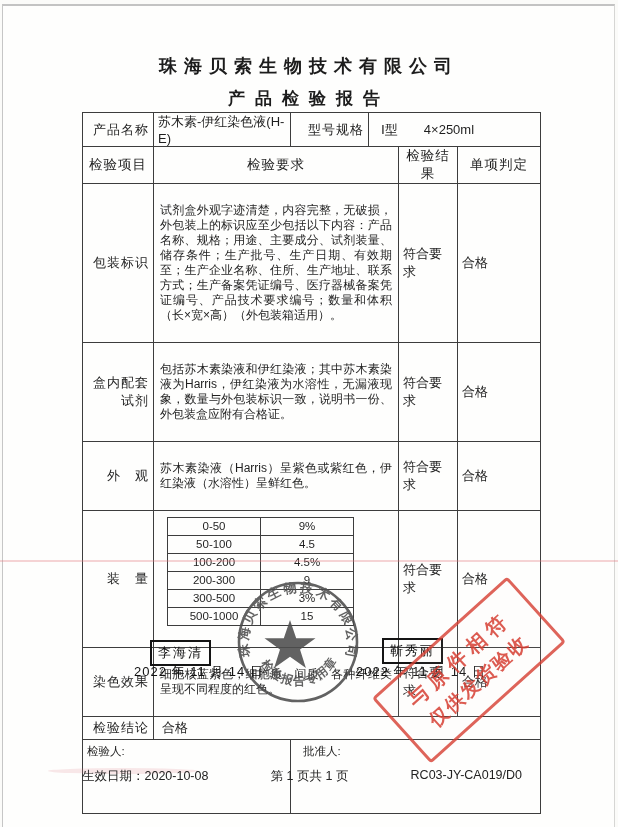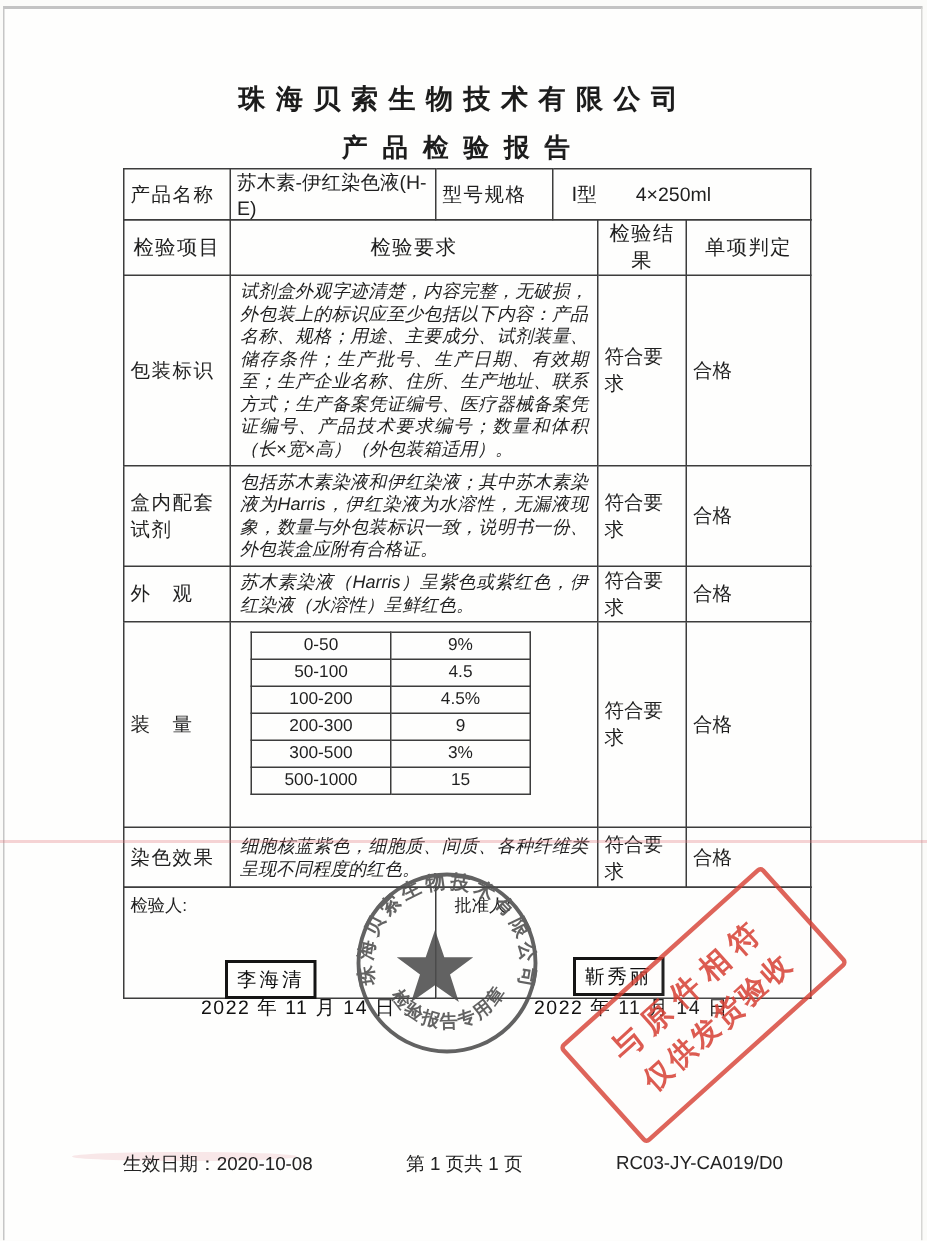--- a/index.html
+++ b/index.html
@@ -15,23 +15,23 @@
     background:#fefefd;
   }
   .title{position:absolute;left:0;width:618px;text-align:center;font-weight:bold;color:#1c1c1c;}
   .title.company{top:54px;font-size:18px;letter-spacing:7px;}
   .title.report{top:87px;font-size:17px;letter-spacing:10px;}
 
   .tables{position:absolute;left:82px;top:112px;width:458px;}
   table{border-collapse:collapse;table-layout:fixed;width:458px;}
   table+table{margin-top:-1px;}
   td{border:1px solid #3d3d3d;padding:0 4px;overflow:hidden;}
-  .lbl{text-align:left;font-size:13px;letter-spacing:1px;margin-left:44px;}
+  .lbl{text-align:right;font-size:13px;letter-spacing:1px;margin-left:44px;}
   .val{text-align:left;font-size:13px;}
-  .req{font-size:12px;line-height:15px;text-align:justify;padding:3px 6px;vertical-align:middle;font-style:italic;}
+  .req{font-size:12px;line-height:15px;text-align:justify;padding:19px 6px;vertical-align:middle;}
   .hdr td{text-align:center;font-size:13.5px;letter-spacing:1px;}
   tr.r-info1{height:24px;} tr.r-info2{height:23px;} tr.r-info3{height:22px;}
   tr.r-hdr{height:25px;} tr.r-pack{height:106px;} tr.r-kit{height:61px;}
   tr.r-app{height:35px;} tr.r-fill{height:137px;} tr.r-stain{height:40px;}
   tr.r-concl{height:23px;} tr.r-sig{height:74px;}
   .model-cell{text-align:left;padding-left:12px;font-size:13px;}
   .basis-cell{text-align:center;font-size:13px;letter-spacing:1px;}
   .concl-cell{text-align:left;padding-left:8px;font-size:13px;}
   .sig-cell{vertical-align:top;font-size:11.5px;padding:4px 0 0 4px;}
   .sig-cell.right{padding-left:12px;}
@@ -161,20 +161,24 @@
         </div>
       </td>
       <td class="val">符合要求</td>
       <td class="val">合格</td>
     </tr>
     <tr class="r-stain">
       <td class="lbl">染色效果</td>
       <td class="req">细胞核蓝紫色，细胞质、间质、各种纤维类呈现不同程度的红色。</td>
       <td class="val">符合要求</td>
       <td class="val">合格</td>
+    </tr>
+    <tr class="r-concl">
+      <td class="lbl">检验结论</td>
+      <td class="concl-cell" colspan="3">合格</td>
     </tr>
   </tbody>
     </table>
 
   <table>
     <colgroup>
         <col style="width:208px">
         <col style="width:250px">
       </colgroup>
     <tbody>

